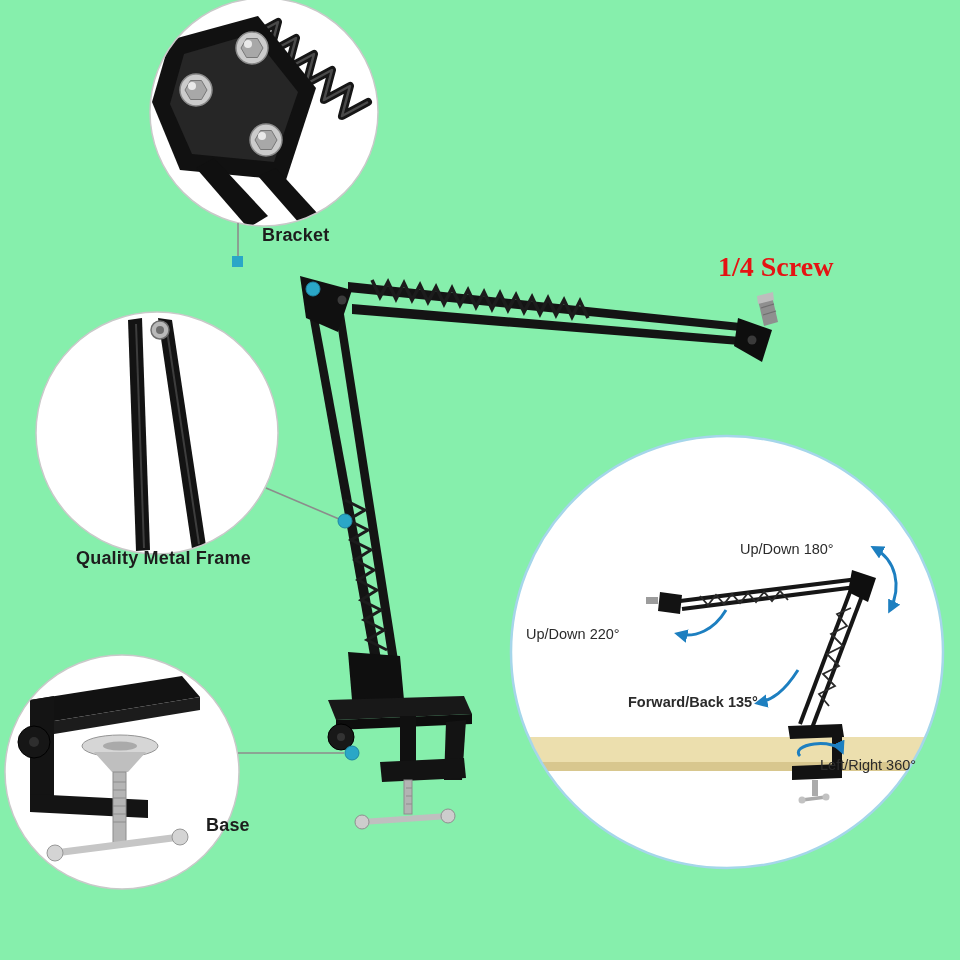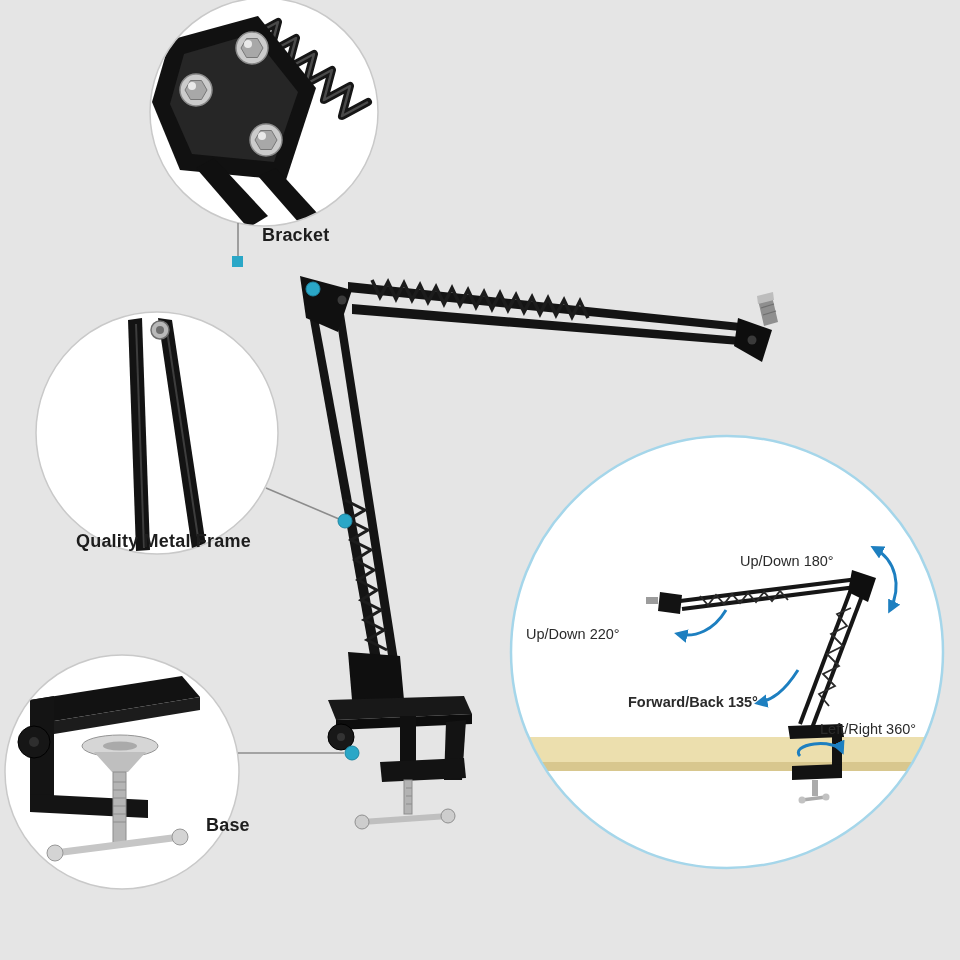--- a/index.html
+++ b/index.html
@@ -1,39 +1,39 @@
 <!DOCTYPE html>
 <html><head>
 <meta charset="utf-8">
 <style>
   * { margin:0; padding:0; box-sizing:border-box; }
   html,body { background:#ffffff; }
   body { font-family:"Liberation Sans", sans-serif; }
-  .stage { position:relative; width:960px; height:960px; background:#e5e5e5; overflow:hidden; }
+  .stage { position:relative; width:960px; height:960px; background:#86efac; overflow:hidden; }
   .stage > svg { position:absolute; left:0; top:0; }
   .label {
     position:absolute; white-space:nowrap;
     color:#1d1d1d; font-weight:700; font-size:18px; letter-spacing:.2px;
   }
   .screw-label {
     position:absolute; white-space:nowrap;
     font-family:"Liberation Serif", serif; font-weight:700; font-size:28px; color:#e51313;
   }
   .annotation {
     position:absolute; white-space:nowrap;
     font-size:14.5px; color:#2b2b2b; font-weight:400;
   }
   .pos-bracket { left:262px; top:225px; }
-  .pos-frame   { left:76px;  top:531px; }
+  .pos-frame   { left:76px;  top:548px; }
   .pos-base    { left:206px; top:815px;text-align:center; }
   .pos-screw   { left:718px; top:251px; }
-  .pos-ann-0   { left:740px; top:541px;margin-top:12px; }
+  .pos-ann-0   { left:740px; top:541px; }
   .pos-ann-1   { left:526px; top:626px; }
   .pos-ann-2   { left:628px; top:694px;font-weight:bold; }
-  .pos-ann-3   { left:820px; top:721px; }
+  .pos-ann-3   { left:820px; top:757px; }
 </style>
 </head>
 <body>
 
 <div class="stage">
 
   <svg width="960" height="960" viewBox="0 0 960 960">
     <defs>
       <marker id="ah" viewBox="0 0 10 10" refX="7" refY="5" markerWidth="4.5" markerHeight="4.5" orient="auto-start-reverse">
         <path d="M0,0 L10,5 L0,10 Z" fill="#1d7fc0"></path>
@@ -205,19 +205,20 @@
           <path d="M 800,756 A 22 9 0 1 1 842,751" marker-end="url(#ah)"></path>
         </g>
       </g>
       <circle cx="727" cy="652" r="216" fill="none" stroke="#a5d6ea" stroke-width="2.5"></circle>
     </g>
   </svg>
 
   <div class="label pos-bracket">Bracket</div>
   <div class="label pos-frame">Quality Metal Frame</div>
   <div class="label pos-base">Base</div>
+  <div class="screw-label pos-screw">1/4 Screw</div>
 
   <div class="annotation pos-ann-0">Up/Down 180°</div>
   <div class="annotation pos-ann-1">Up/Down 220°</div>
   <div class="annotation pos-ann-2">Forward/Back 135°</div>
   <div class="annotation pos-ann-3">Left/Right 360°</div>
 
 </div>
 
 </body></html>

